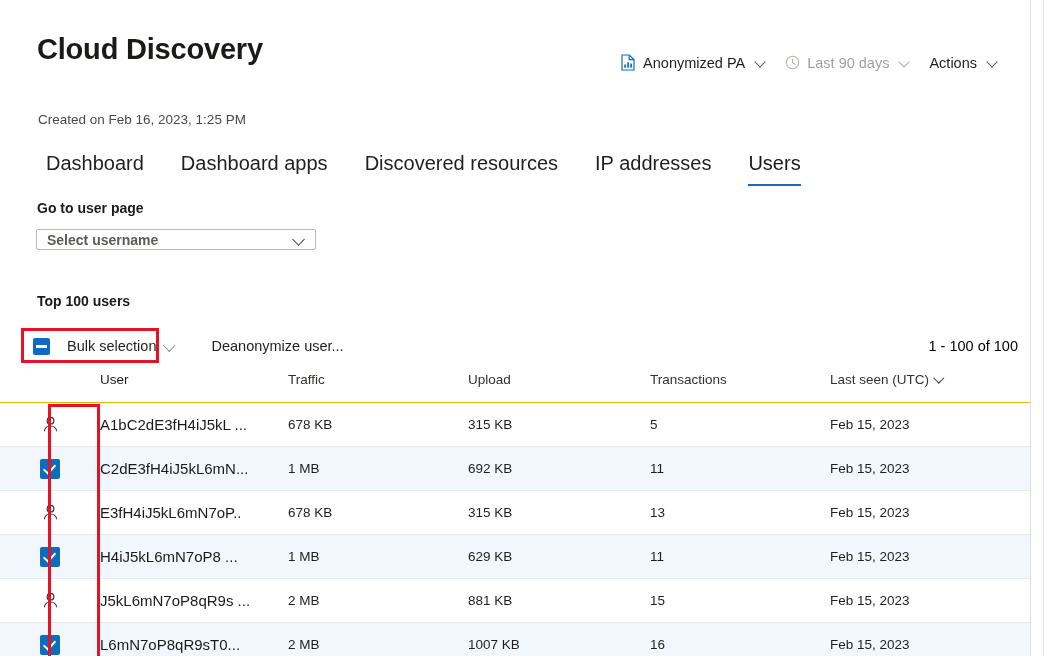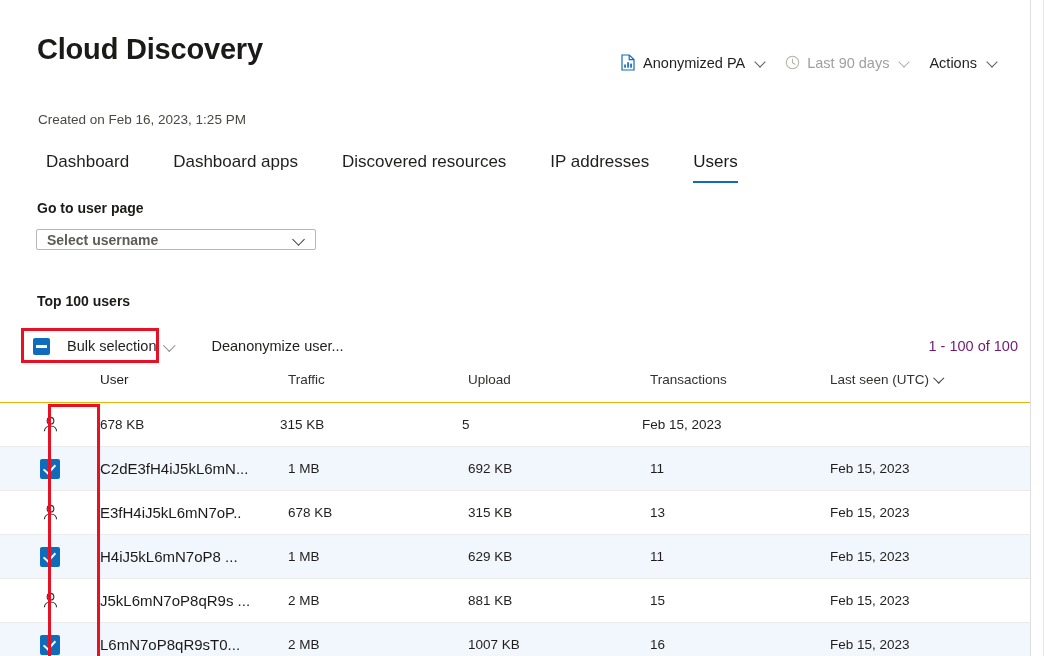--- a/index.html
+++ b/index.html
@@ -97,22 +97,22 @@
     color: #4a4845;
   }
 
   
   .tabs {
     position: absolute;
     left: 38px;
     top: 152px;
     display: flex;
     align-items: flex-end;
-    gap: 16px;
-    font-size: 17px;
+    gap: 9px;
+    font-size: 20px;
   }
   .tab {
     padding: 0 14px 11px 14px;
     color: #201f1e;
     cursor: pointer;
     position: relative;
     white-space: nowrap;
   }
   .tab:first-child { padding-left: 8px; }
   .tab.active { font-weight: normal; color: #1b1a19; }
@@ -227,21 +227,21 @@
   }
   .deanon {
     margin-left: 35px;
     color: #201f1e;
     cursor: pointer;
   }
   .count {
     margin-left: auto;
     margin-right: 12px;
     font-size: 14.5px;
-    color: #701a75;
+    color: #000000;
   }
 
   
   .hl-bulk {
     position: absolute;
     left: 21px;
     top: 328px;
     width: 138px;
     height: 35px;
     border: 3px solid #e81123;
@@ -413,20 +413,21 @@
     <div id="tbody">
         <div class="trow">
           <div class="c-check">
             <span>
               <svg class="person-icon" viewBox="0 0 20 20" xmlns="http://www.w3.org/2000/svg">
                 <circle cx="10" cy="6" r="3.5" fill="none" stroke="#323130" stroke-width="1.2"></circle>
                 <path d="M3.6 17.2c0-3.6 2.9-5.6 6.4-5.6s6.4 2 6.4 5.6" fill="none" stroke="#323130" stroke-width="1.2"></path>
               </svg>
             </span>
           </div>
+          <div class="c-user">A1bC2dE3fH4iJ5kL ...</div>
           <div class="c-traf num">678 KB</div>
           <div class="c-upl num">315 KB</div>
           <div class="c-trans num">5</div>
           <div class="c-seen num">Feb 15, 2023</div>
         </div>
         <div class="trow alt">
           <div class="c-check">
             <span class="cb-checked"></span>
           </div>
           <div class="c-user">C2dE3fH4iJ5kL6mN...</div>

